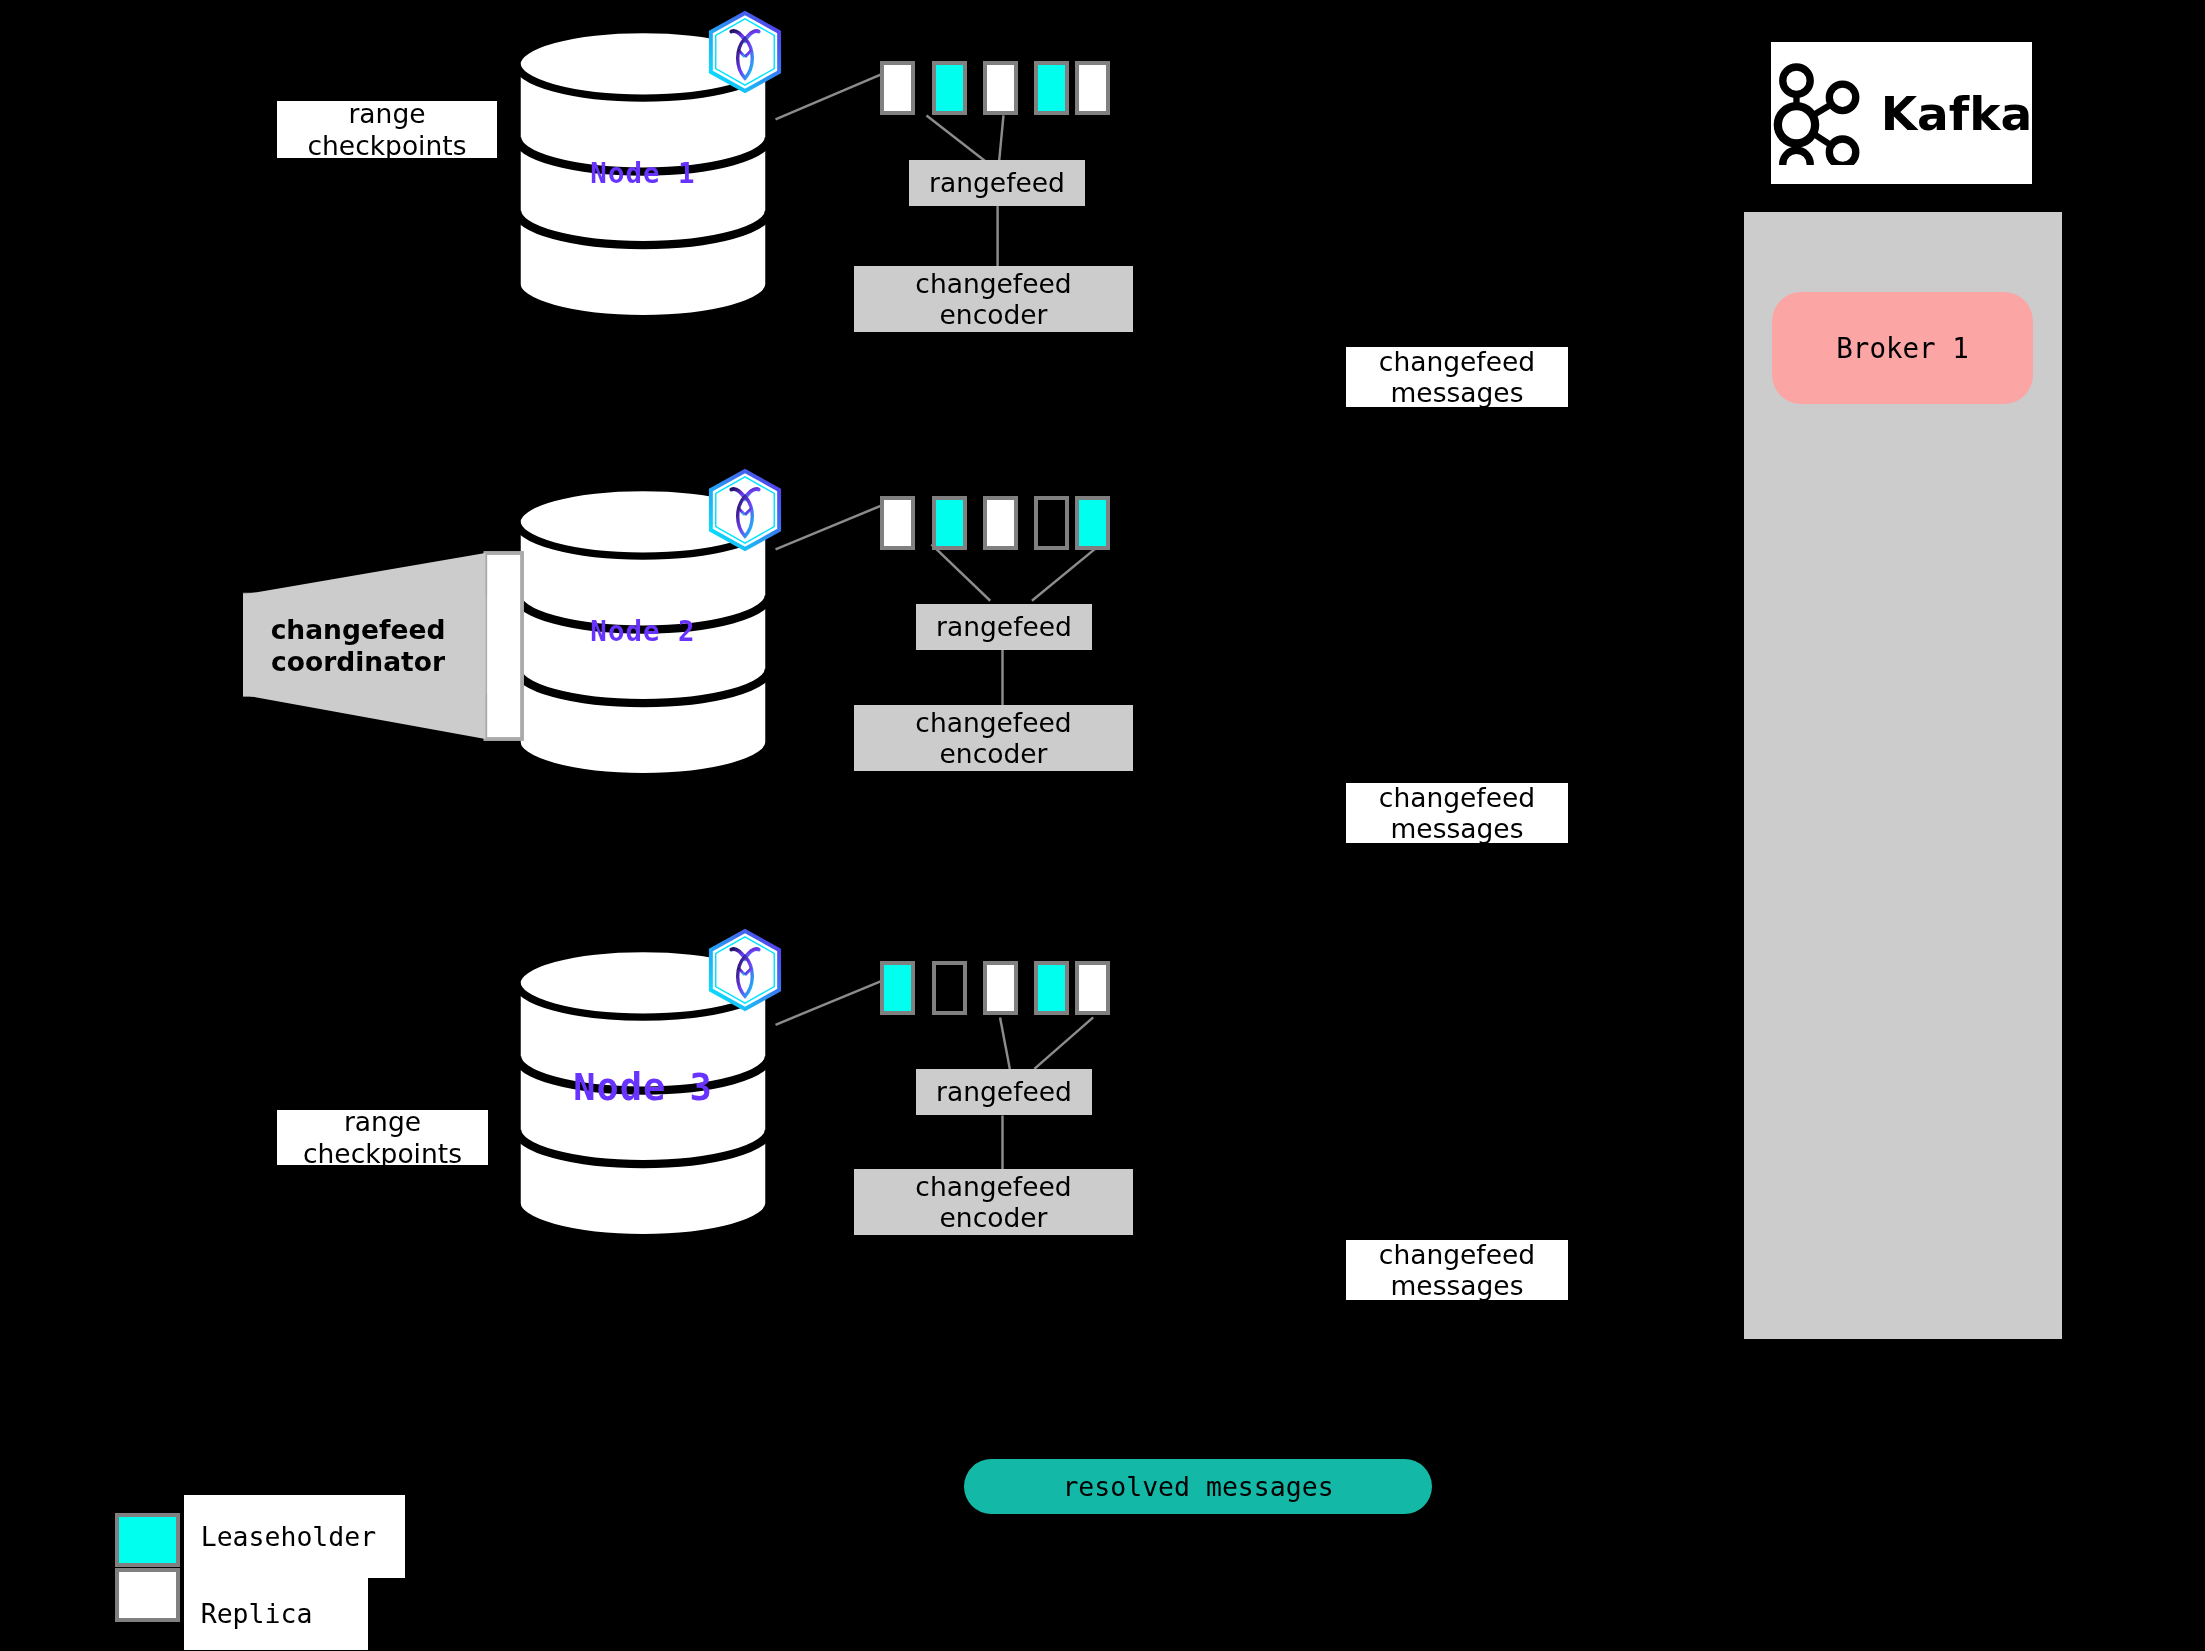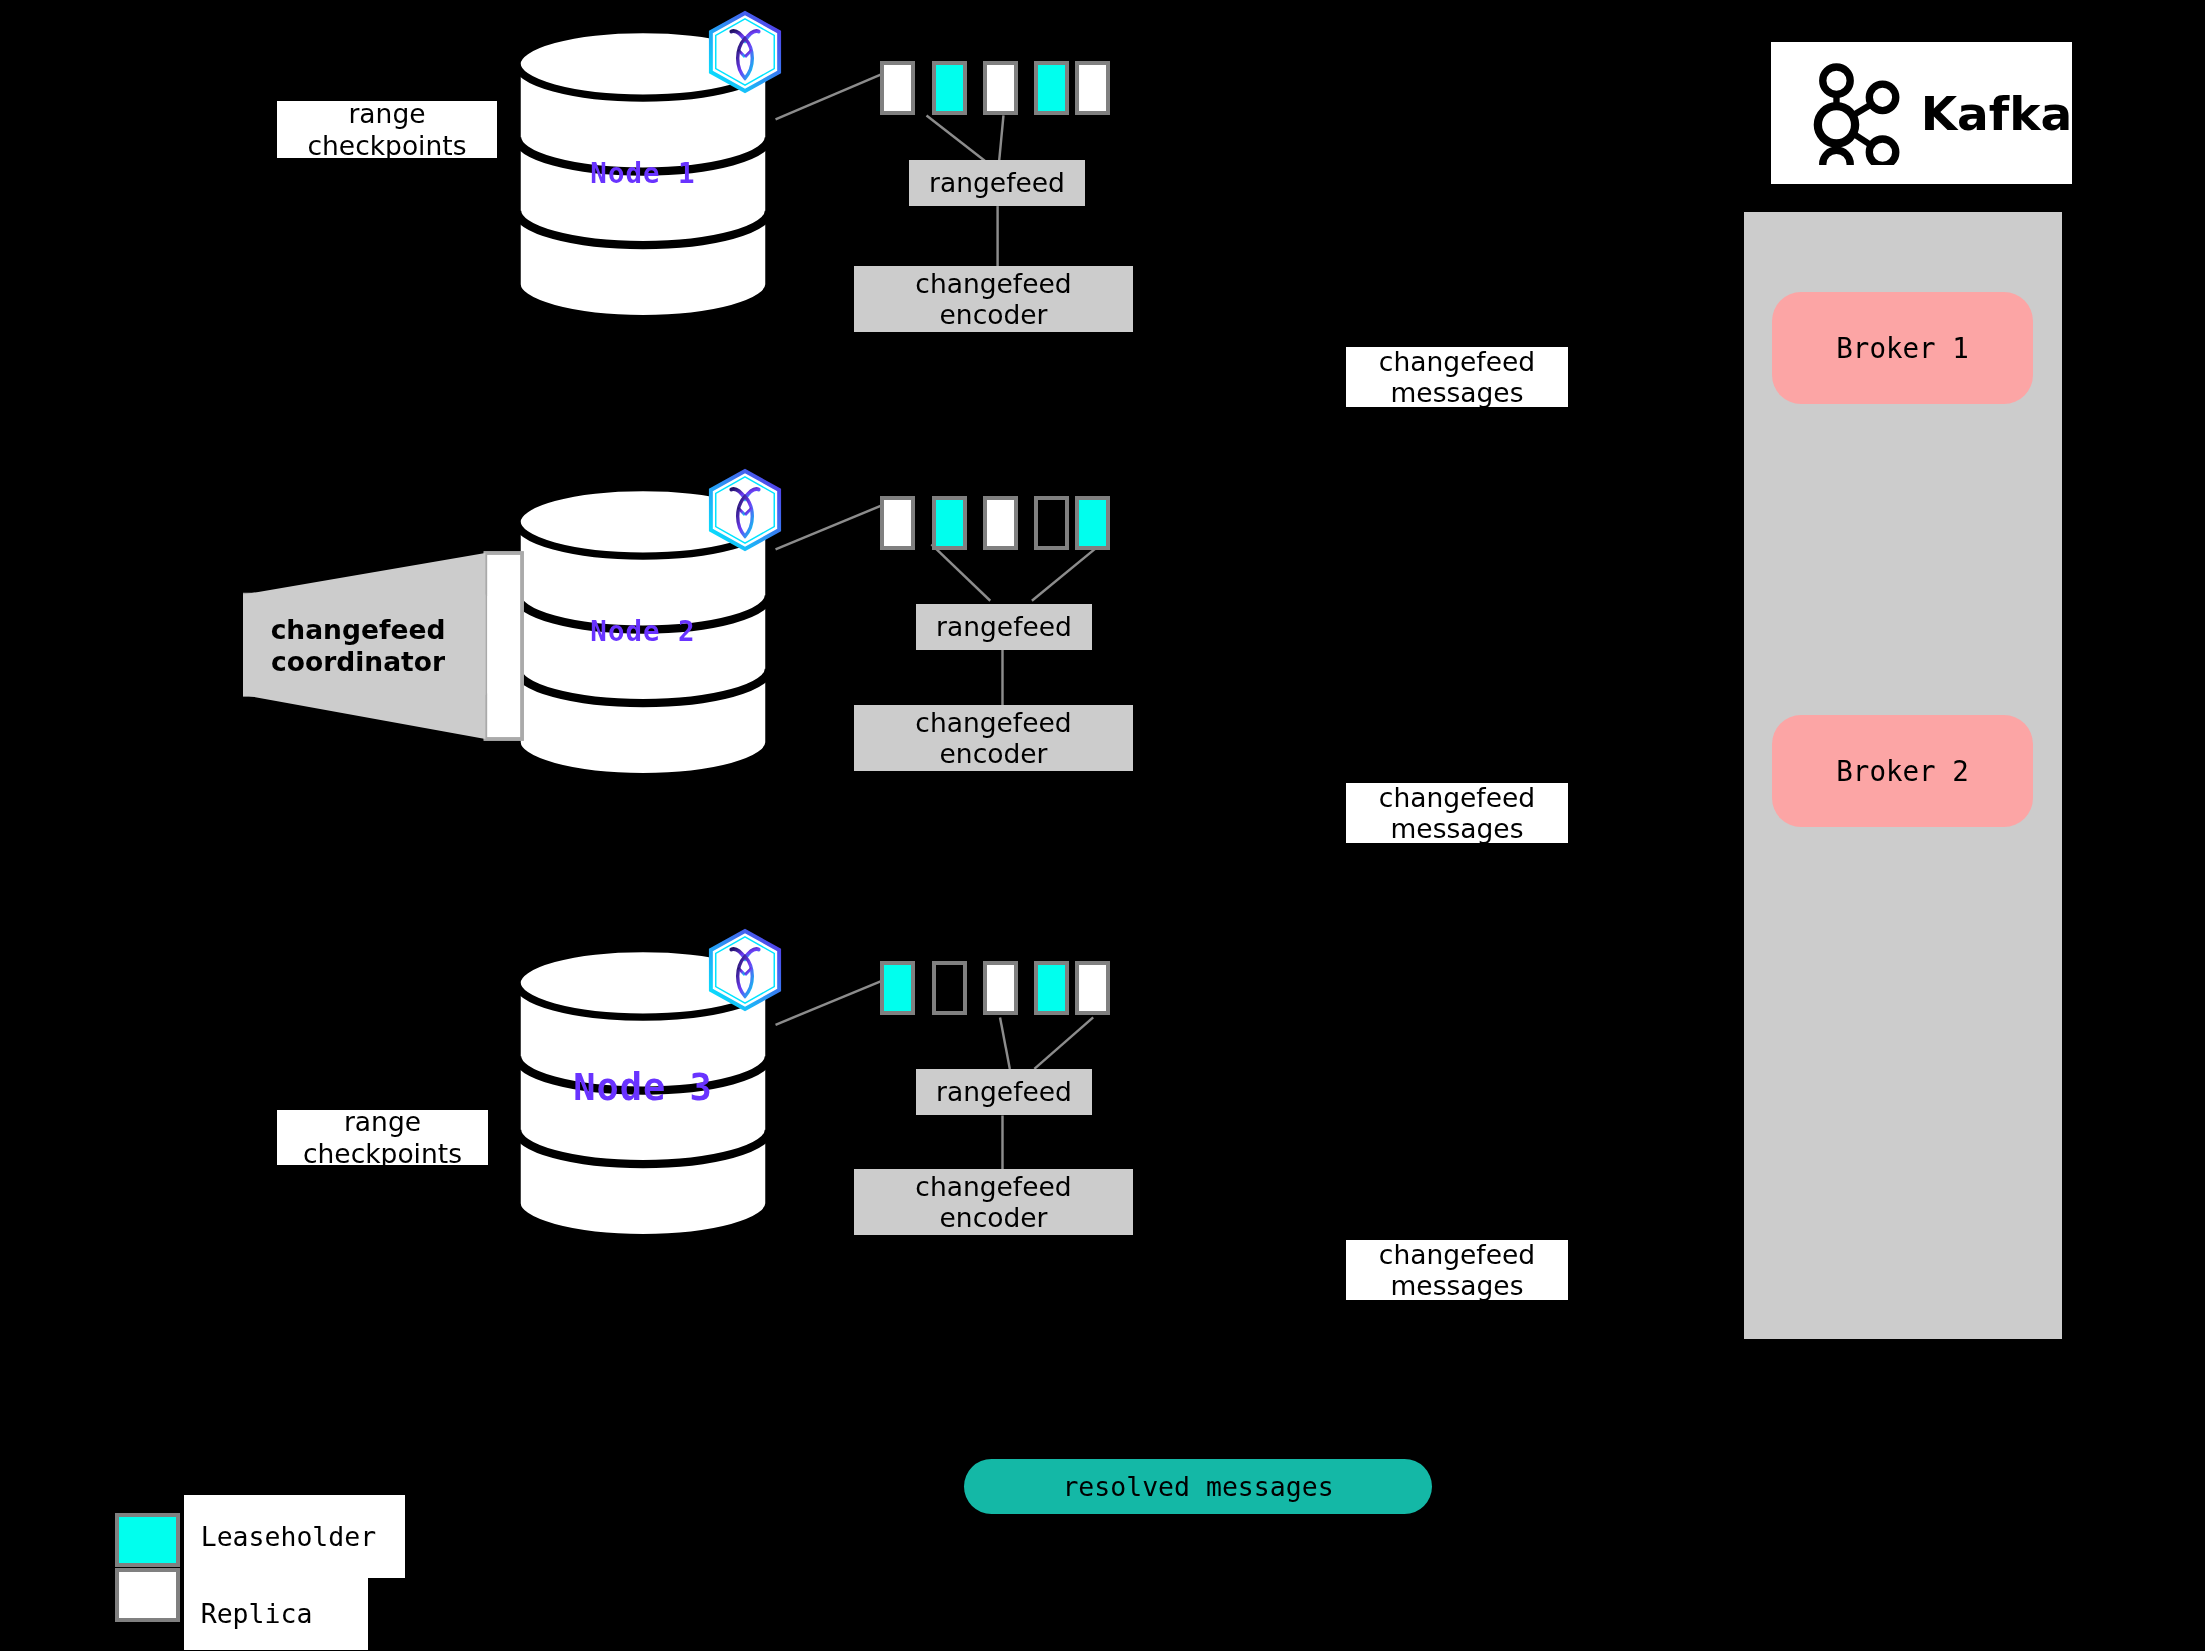--- a/index.html
+++ b/index.html
@@ -330,43 +330,40 @@
     <div>messages</div>
   </div>
 
   <div class="kpanel" style="left:1744px;top:212px;width:318px;height:1127px;"></div>
 
   <svg class="abs" style="left:2035px;top:294px;width:69px;height:1030px;" viewBox="0 0 140 2100">
     <path d="M56,20 L106,16 L58,26 Z" fill="#000"></path>
     <path d="M56,1250 L100,1247 L58,1256 Z" fill="#000"></path>
   </svg>
 
-  <div class="klogo" style="left:1771px;top:42px;width:261px;height:142px;padding-left:40px;">
+  <div class="klogo" style="left:1771px;top:42px;width:261px;height:142px;">
     <svg width="98" height="103" viewBox="0 0 200 210" style="flex:none;">
       <g stroke="#000" stroke-width="13" fill="none">
         <line x1="52" y1="62" x2="52" y2="108"></line>
         <line x1="52" y1="148" x2="52" y2="188"></line>
         <line x1="80" y1="112" x2="120" y2="88"></line>
         <line x1="80" y1="142" x2="120" y2="168"></line>
       </g>
       <circle cx="52" cy="38" r="28" fill="#fff" stroke="#000" stroke-width="15"></circle>
       <circle cx="52" cy="128" r="38" fill="#fff" stroke="#000" stroke-width="17"></circle>
       <circle cx="52" cy="208" r="28" fill="#fff" stroke="#000" stroke-width="15"></circle>
       <circle cx="146" cy="72" r="27" fill="#fff" stroke="#000" stroke-width="15"></circle>
       <circle cx="146" cy="184" r="27" fill="#fff" stroke="#000" stroke-width="15"></circle>
     </svg>
     <span class="ktext" style="font-size:47px;margin-left:11.8px;">Kafka</span>
   </div>
 
   <div class="kbroker" style="left:1772px;top:292px;width:261px;height:112px;font-size:27.5px;">
     <span>Broker 1</span>
   </div>
-  <div class="kbroker" style="left:1772px;top:715px;width:261px;height:112px;font-size:27.5px;">
-    <span>Broker 2</span>
-  </div>
 
   <div class="pill" style="left:964px;top:1459px;width:468px;height:55px;font-size:26.5px;">
     <span>resolved messages</span>
   </div>
 
   <div class="lg-sw" style="left:115px;top:1513px;background:#00ffee;width:65px;height:54px;"></div>
   <div class="lg-lab" style="left:184px;top:1495px;width:221px;height:83px;font-size:26.5px;">
     <span>Leaseholder</span>
   </div>
 

